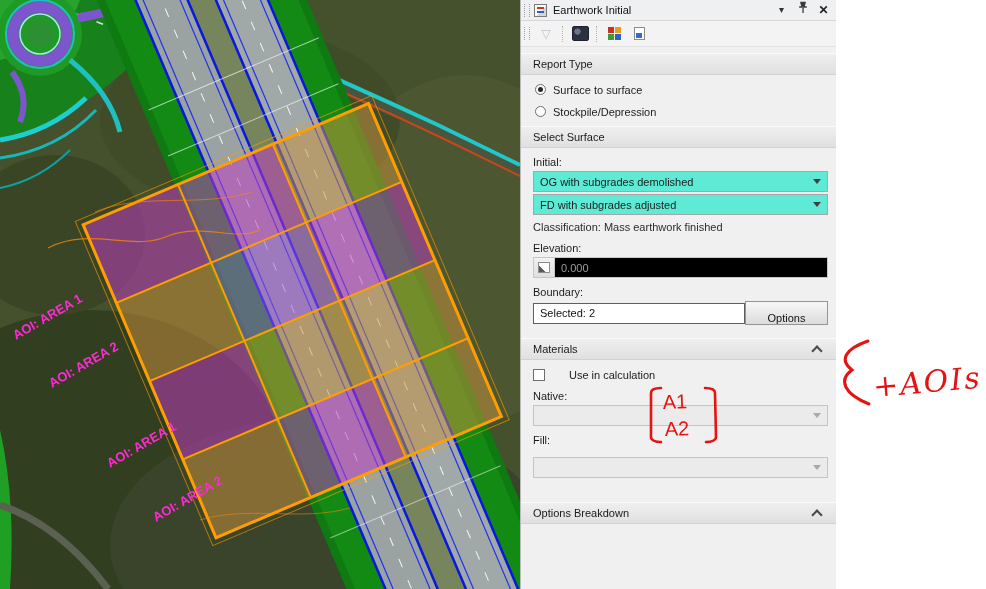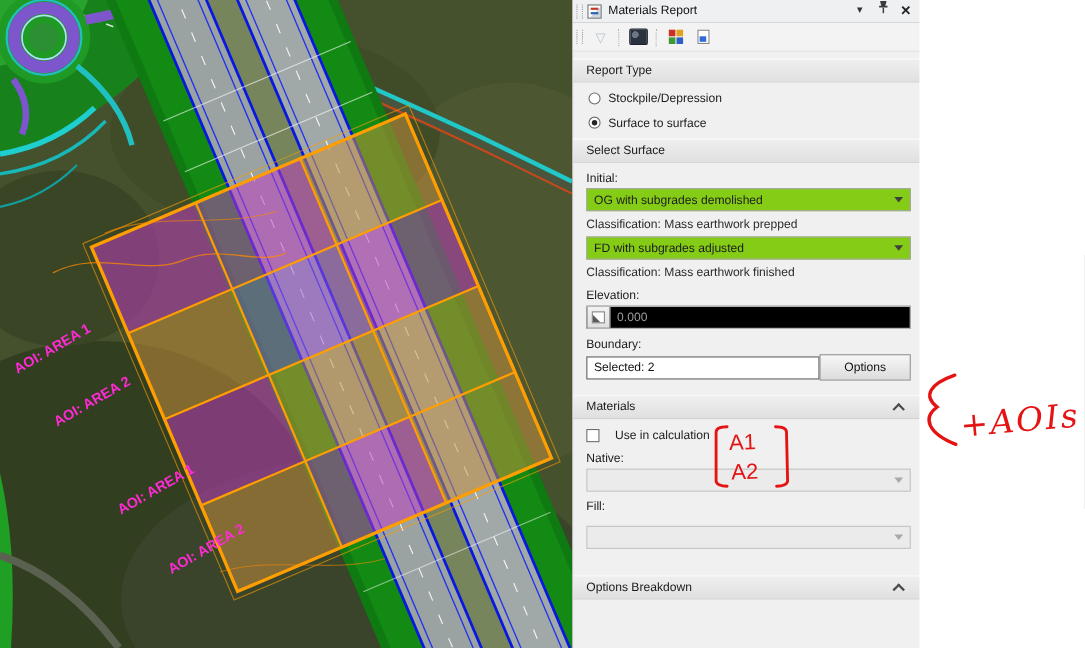--- a/index.html
+++ b/index.html
@@ -67,21 +67,21 @@
 
   .radio-row { display:flex; align-items:center; gap:7px; margin:7px 8px 7px 14px; height:15px; }
   .radio {
     width:11px; height:11px; border-radius:50%; background:#fff; border:1px solid #6e6e6e;
     box-sizing:border-box; position:relative; flex:0 0 auto;
   }
   .radio.checked::after { content:''; position:absolute; left:2px; top:2px; right:2px; bottom:2px; border-radius:50%; background:#262626; }
 
   .field-label { margin:8px 8px 2px 12px; height:13px; }
   .combo {
-    height:21px; margin:2px 8px 0 12px; background:#84cc16; border:1px solid #a6a6a6;
+    height:21px; margin:2px 8px 0 12px; background:#5eead4; border:1px solid #a6a6a6;
     display:flex; align-items:center; justify-content:space-between; padding:0 6px; box-sizing:border-box;
   }
   .combo .caret { width:0; height:0; border-left:4px solid transparent; border-right:4px solid transparent; border-top:5px solid #3f3f3f; }
   .combo.disabled { background:#ebebeb; border-color:#c4c4c4; color:#9a9a9a; }
   .combo.disabled .caret { border-top-color:#a9a9a9; }
   .class-row { margin:6px 8px 4px 12px; height:13px; color:#2b2b2b; }
 
   .elev-input {
     height:21px; margin:2px 8px 0 12px; background:#000000; border:1px solid #c7c7c7;
     display:flex; align-items:center; box-sizing:border-box; color:#9c9c9c;
@@ -96,24 +96,24 @@
   }
   .elev-value { padding-left:6px; }
 
   .boundary-row { display:flex; align-items:center; margin:2px 8px 0 12px; gap:0; }
   .boundary-input {
     flex:0 0 212px; height:21px; background:#fff; border:1px solid #5f5f5f;
     display:flex; align-items:center; padding:0 6px; box-sizing:border-box; color:#111;
   }
   .options-btn {
     flex:1; height:22px; background:linear-gradient(#f7f7f7,#dcdcdc);
-    border:1px solid #949494; display:flex; align-items:center; justify-content:center; color:#111;
-  }
-
-  .check-row { display:flex; align-items:center; gap:14px; margin:7px 8px 0 12px; height:15px; }
+    border:1px solid #949494; display:flex; align-items:flex-end; justify-content:center; color:#111;
+  }
+
+  .check-row { display:flex; align-items:center; gap:24px; margin:7px 8px 0 12px; height:15px; }
   .checkbox { width:12px; height:12px; background:#fff; border:1px solid #6e6e6e; box-sizing:border-box; position:relative; }
 
   
   .gutter { position:absolute; left:836px; top:0; width:150px; height:589px; background:#fff; }
 
   
   .annotations { position:absolute; left:0; top:0; width:986px; height:589px; pointer-events:none; z-index:20; }
 </style>
 </head>
 <body>
@@ -208,21 +208,21 @@
         <text transform="translate(156,522) rotate(-30)" fill="#ff2ad4">AOI: AREA 2</text>
       </g>
     </svg>
   </div>
 
   <div class="panel">
 
     <div class="titlebar">
       <span class="vgrip"></span>
       <span class="panel-icon"></span>
-      <span class="title">Materials Report</span>
+      <span class="title">Earthwork Initial</span>
       <span class="tb-btn">▾</span>
       <span class="tb-btn">
         <svg width="10" height="13" viewBox="0 0 10 13">
             <path d="M2.2,0.8 h5.6 v1 l-1,3.4 h2 v1.6 h-7.6 v-1.6 h2 l-1,-3.4 z" fill="#3a3a3a"></path>
             <rect x="4.4" y="7" width="1.3" height="5" fill="#3a3a3a"></rect>
           </svg>
       </span>
       <span class="tb-btn close">✕</span>
     </div>
 
@@ -244,37 +244,36 @@
       </span>
       <span class="tool">
           <span class="page-icon"></span>
         </span>
     </div>
 
     <div class="section-header mt6">
       <span>Report Type</span>
     </div>
     <div class="radio-row">
+      <span class="radio checked"></span>
+      <span>Surface to surface</span>
+    </div>
+    <div class="radio-row">
       <span class="radio"></span>
       <span>Stockpile/Depression</span>
-    </div>
-    <div class="radio-row">
-      <span class="radio checked"></span>
-      <span>Surface to surface</span>
     </div>
 
     <div class="section-header mt12">
       <span>Select Surface</span>
     </div>
     <div class="field-label">Initial:</div>
     <div class="combo">
       <span>OG with subgrades demolished</span>
       <span class="caret"></span>
     </div>
-    <div class="class-row">Classification: Mass earthwork prepped</div>
     <div class="combo">
       <span>FD with subgrades adjusted</span>
       <span class="caret"></span>
     </div>
     <div class="class-row">Classification: Mass earthwork finished</div>
     <div class="field-label">Elevation:</div>
     <div class="elev-input">
       <span class="elev-btn">
           <span class="elev-pick"></span>
         </span>

